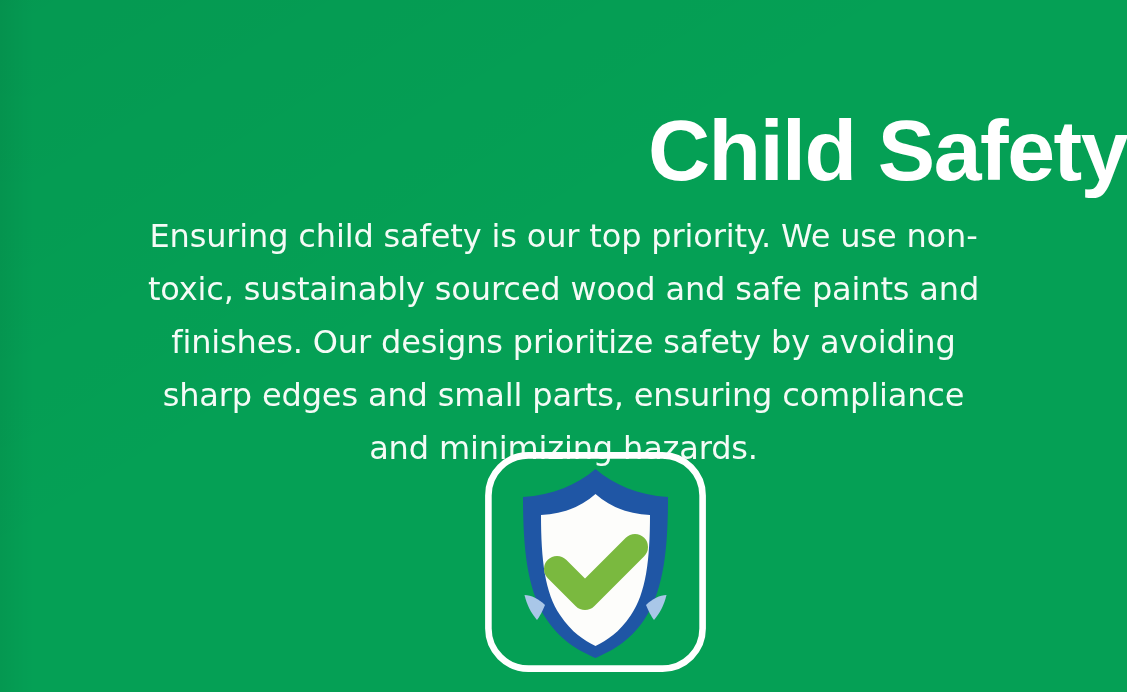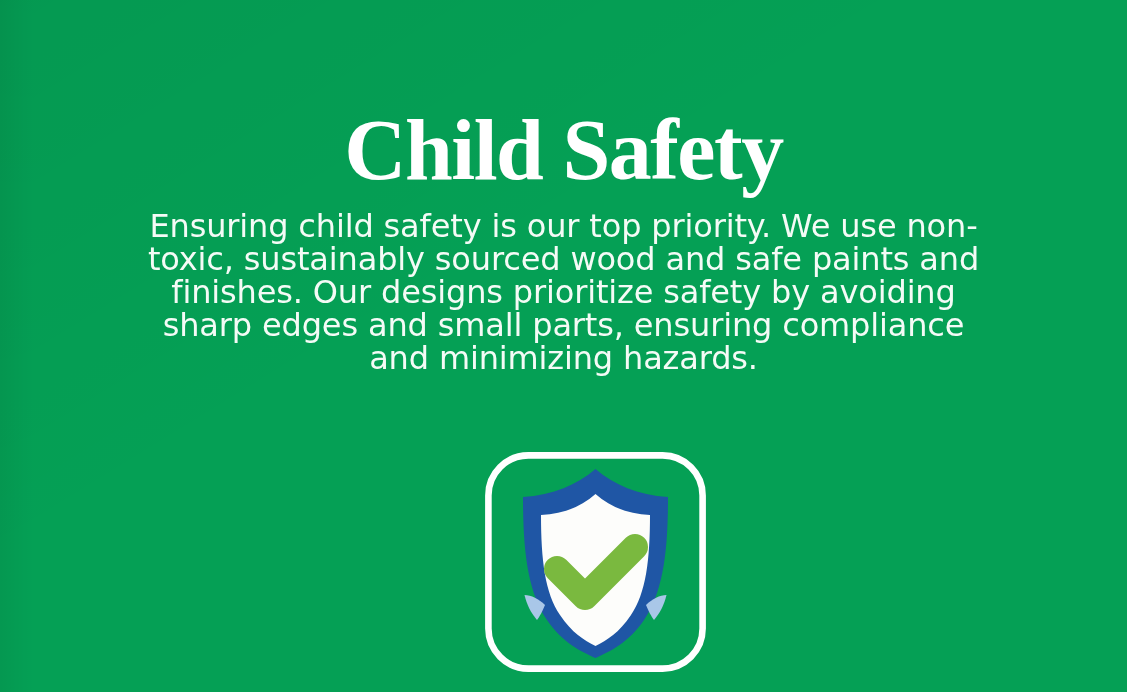--- a/index.html
+++ b/index.html
@@ -26,43 +26,43 @@
       #05a055;
     overflow: hidden;
   }
 
   
   #headline {
     position: absolute;
     left: 0;
     right: 0;
     top: 46px;
-    text-align: center;
+    text-align: right;
     color: #ffffff;
-    font-family: Liberation Serif, serif;
+    font-family: Liberation Sans, sans-serif;
     font-size: 86px;
     font-weight: 700;
     letter-spacing: -1.5px;
     line-height: 1.08;
     white-space: nowrap;
   }
 
   
   #description {
     position: absolute;
     left: 50%;
     transform: translateX(-50%);
     top: 178px;
     width: 870px;
     text-align: center;
     color: #f4fbf6;
     font-family: "DejaVu Sans", "Liberation Sans", sans-serif;
     font-size: 32px;
     font-weight: 400;
-    line-height: 33px;
+    line-height: 53px;
     letter-spacing: -0.15px;
   }
 
   
   #safety-icon {
     position: absolute;
     left: 485px;
     top: 452px;
     width: 221px;
     height: 220px;

